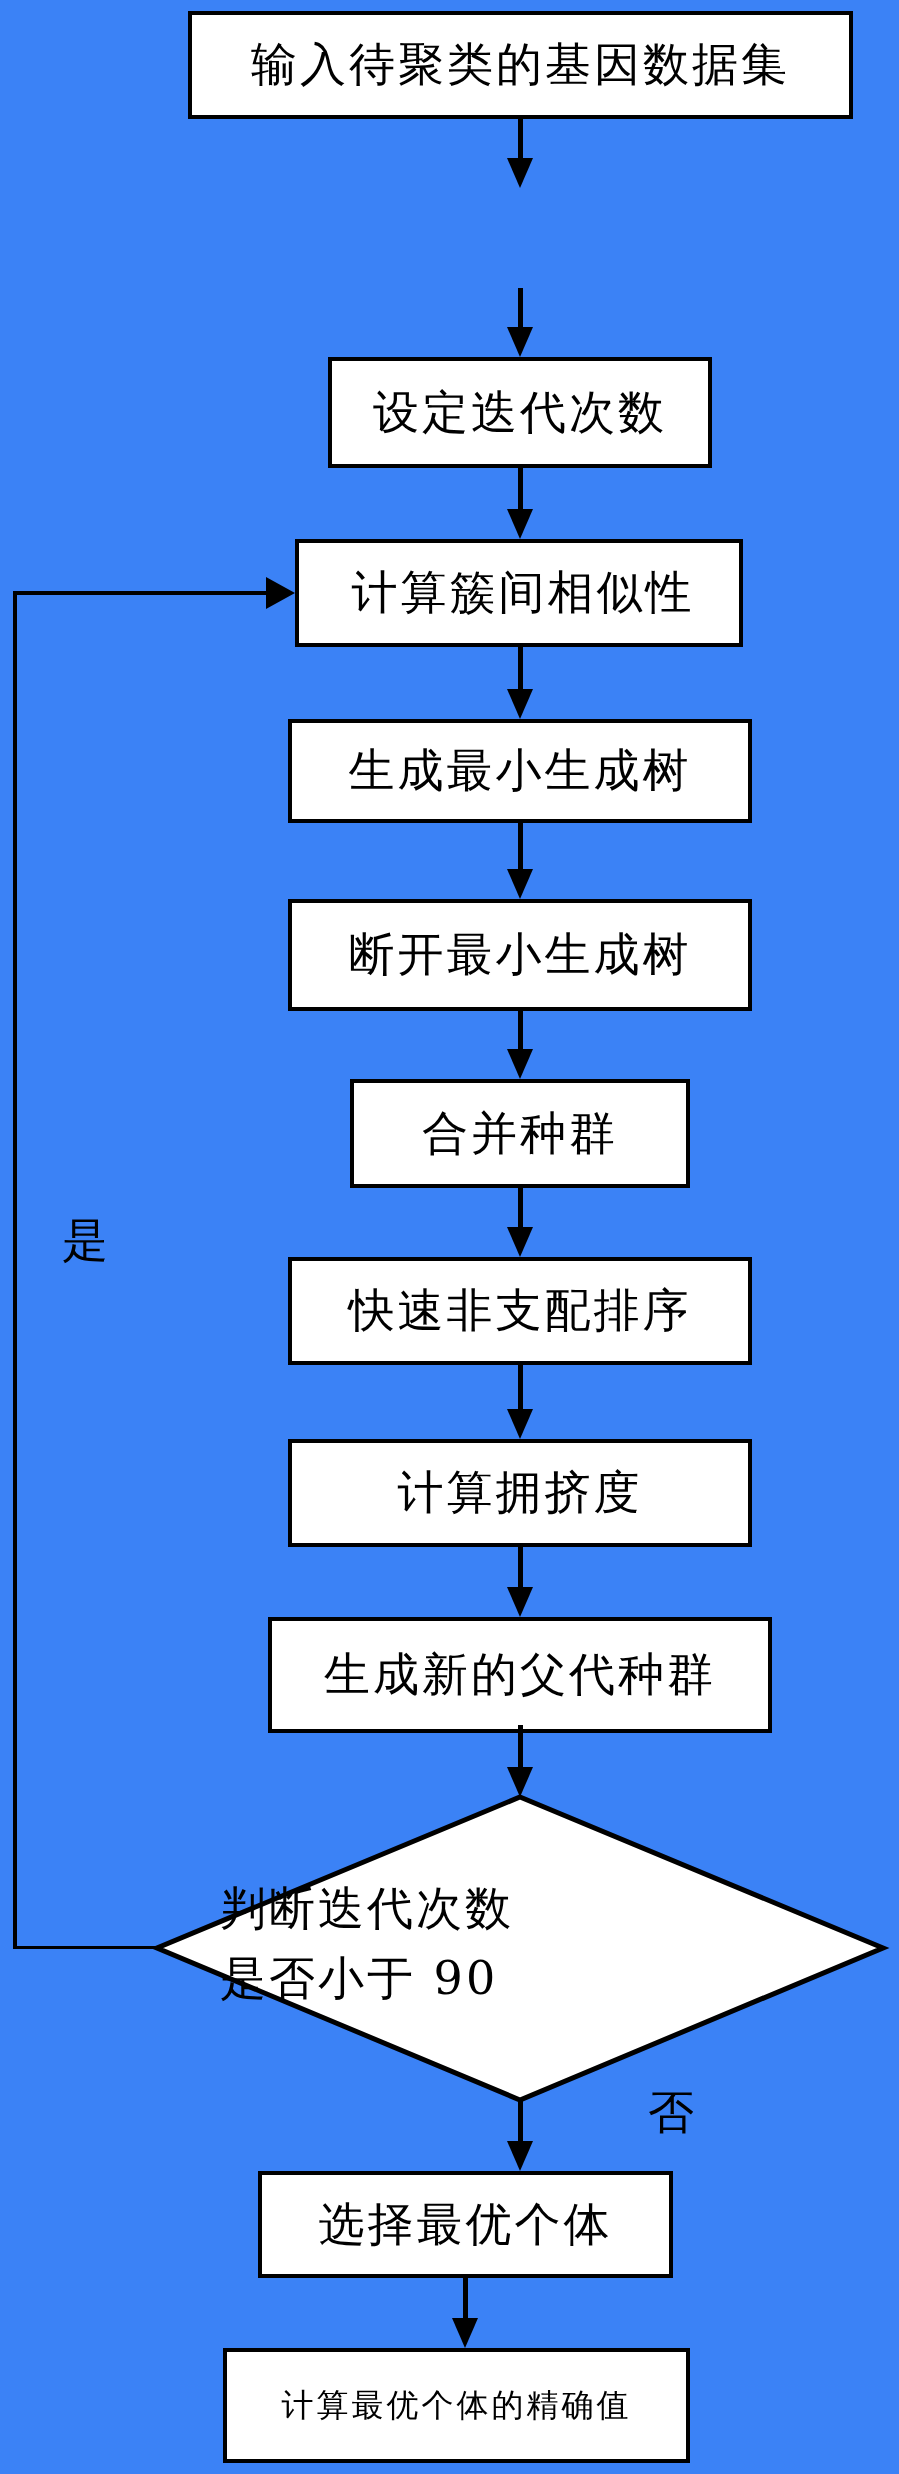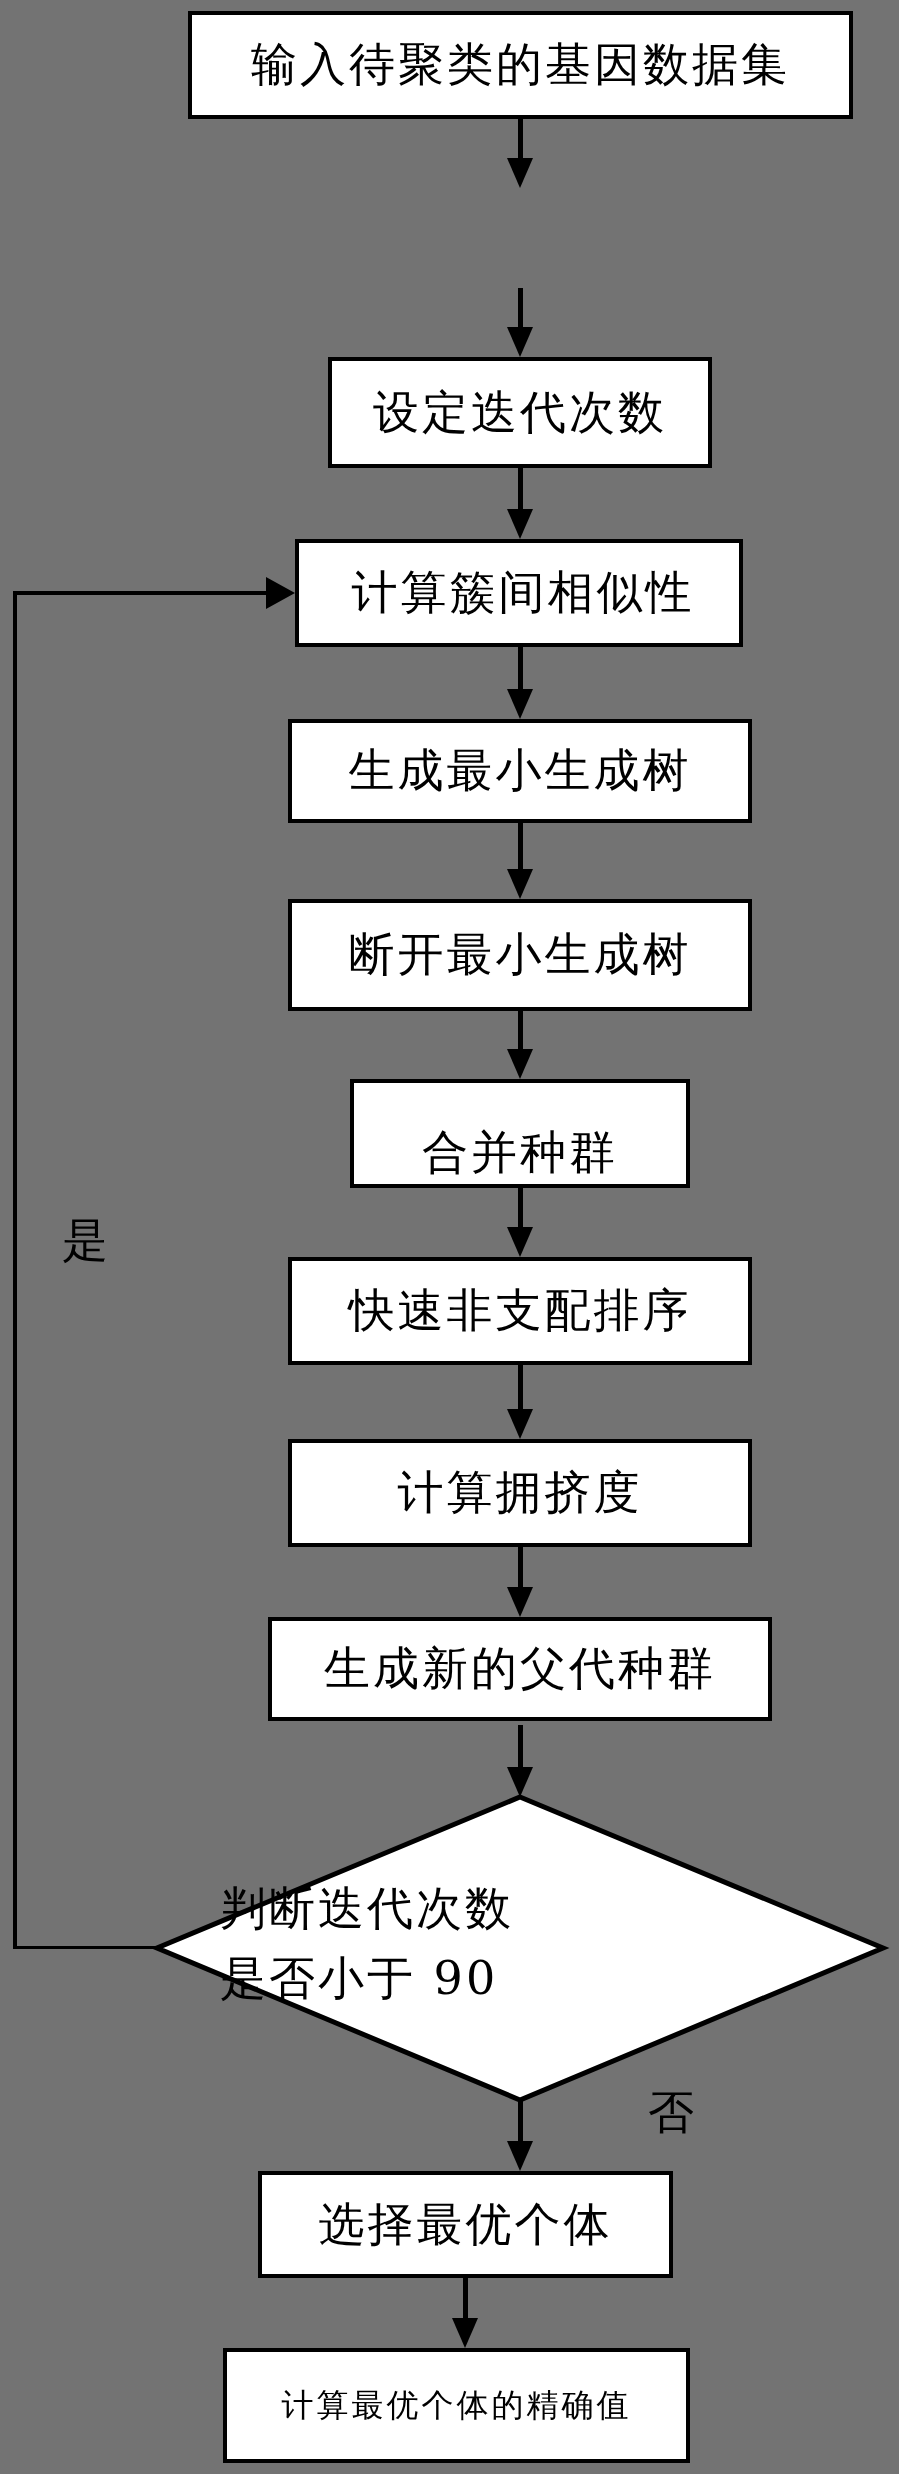--- a/index.html
+++ b/index.html
@@ -1,17 +1,17 @@
 <!DOCTYPE html>
 <html><head>
 <meta charset="utf-8">
 <style>
   html,body { margin:0; padding:0; background:#ffffff; }
   .canvas {
-    position:relative; width:899px; height:2474px; background:#737373;
+    position:relative; width:899px; height:2474px; background:#3b82f6;
     font-family:"DejaVu Serif","Liberation Serif",serif; color:#000;
     overflow:hidden;
   }
   .pbox {
     position:absolute; box-sizing:border-box;
     border:4px solid #000; background:#fff;
     display:flex; align-items:center; justify-content:center;
     font-size:46px; letter-spacing:3px; white-space:nowrap;
   }
   .shaft-v { position:absolute; width:5px; background:#000; }
@@ -52,33 +52,33 @@
   </div>
 
   <div class="pbox" style="left:288px; top:719px; width:464px; height:104px;">
     <span>生成最小生成树</span>
   </div>
 
   <div class="pbox" style="left:288px; top:899px; width:464px; height:112px;">
     <span>断开最小生成树</span>
   </div>
 
-  <div class="pbox" style="left:350px; top:1079px; width:340px; height:109px;align-items:flex-end;">
+  <div class="pbox" style="left:350px; top:1079px; width:340px; height:109px;">
     <span>合并种群</span>
   </div>
 
   <div class="pbox" style="left:288px; top:1257px; width:464px; height:108px;">
     <span>快速非支配排序</span>
   </div>
 
   <div class="pbox" style="left:288px; top:1439px; width:464px; height:108px;">
     <span>计算拥挤度</span>
   </div>
 
-  <div class="pbox" style="left:268px; top:1617px; width:504px; height:104px;text-align:center;">
+  <div class="pbox" style="left:268px; top:1617px; width:504px; height:116px;text-align:center;">
     <span>生成新的父代种群</span>
   </div>
 
   <svg class="diamond-svg" width="899" height="330" viewBox="0 1780 899 330">
     <polygon points="520,1797 883,1948 520,2100 157,1948" fill="#ffffff" stroke="#000000" stroke-width="5"></polygon>
   </svg>
   <div class="diamond-text">
     <div>判断迭代次数</div>
     <div>是否小于 90</div>
   </div>

